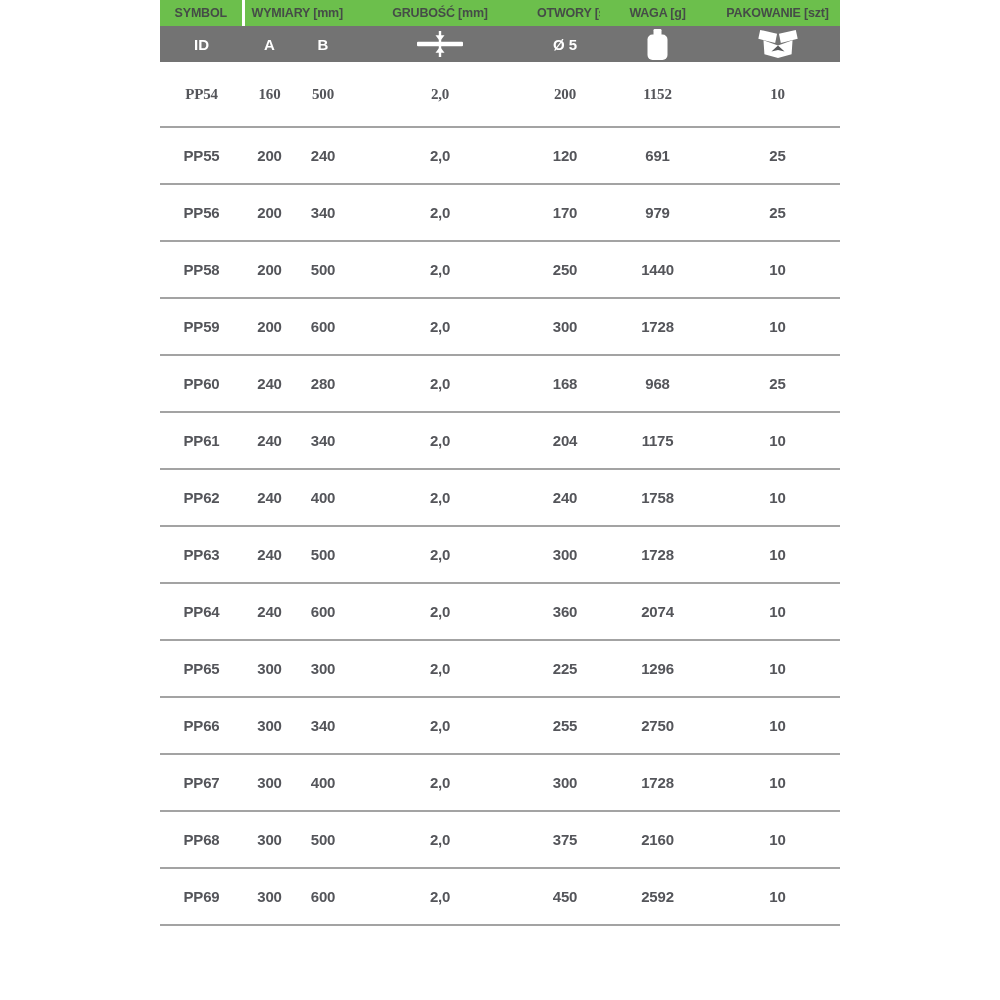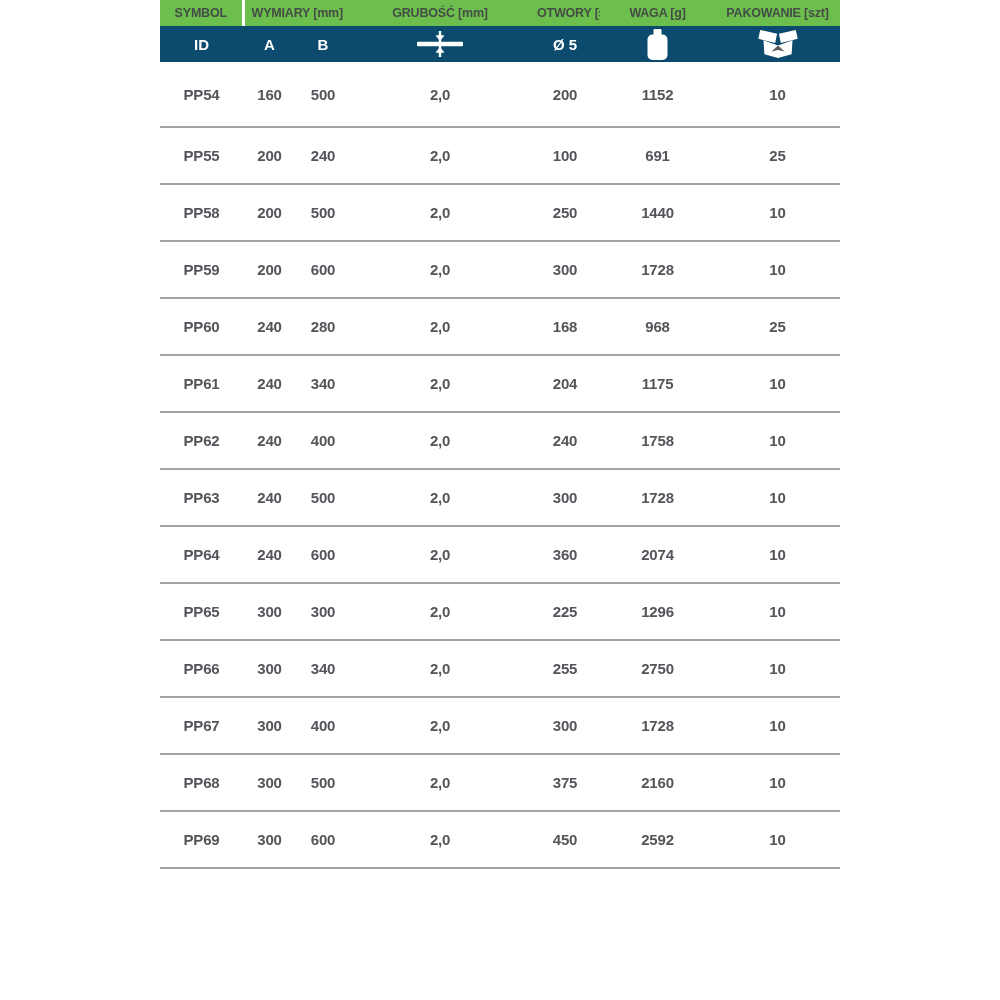--- a/index.html
+++ b/index.html
@@ -38,21 +38,21 @@
     color: #454c47;
     text-align: center;
     letter-spacing: -0.2px;
     white-space: nowrap;
     overflow: hidden;
   }
   tr.green-row th.sep-right { border-right: 3px solid #ffffff; }
 
   
   tr.dark-row th {
-    background: #0c4a6e;
+    background: #737373;
     height: 36px;
     padding: 0;
     font-size: 15px;
     font-weight: bold;
     color: #ffffff;
     text-align: center;
     vertical-align: middle;
   }
   tr.dark-row th .icon-wrap {
     display: flex;
@@ -67,21 +67,21 @@
     height: 55px;
     border-bottom: 2px solid #a3a3a3;
     text-align: center;
     vertical-align: middle;
     font-size: 15px;
     font-weight: bold;
     color: #54555a;
     letter-spacing: -0.2px;
     padding: 0;
   }
-  tbody tr:first-child td { height: 64px; }
+  tbody tr:first-child td { height: 64px; font-family: Liberation Serif, serif; }
 
   svg { display: block; }
 </style>
 </head>
 <body>
 
 <div class="stage">
   <table class="spec-table">
     <colgroup>
       <col class="c-symbol">
@@ -144,22 +144,31 @@
           <td>2,0</td>
           <td>200</td>
           <td>1152</td>
           <td>10</td>
         </tr>
         <tr>
           <td>PP55</td>
           <td>200</td>
           <td>240</td>
           <td>2,0</td>
-          <td>100</td>
+          <td>120</td>
           <td>691</td>
+          <td>25</td>
+        </tr>
+        <tr>
+          <td>PP56</td>
+          <td>200</td>
+          <td>340</td>
+          <td>2,0</td>
+          <td>170</td>
+          <td>979</td>
           <td>25</td>
         </tr>
         <tr>
           <td>PP58</td>
           <td>200</td>
           <td>500</td>
           <td>2,0</td>
           <td>250</td>
           <td>1440</td>
           <td>10</td>

